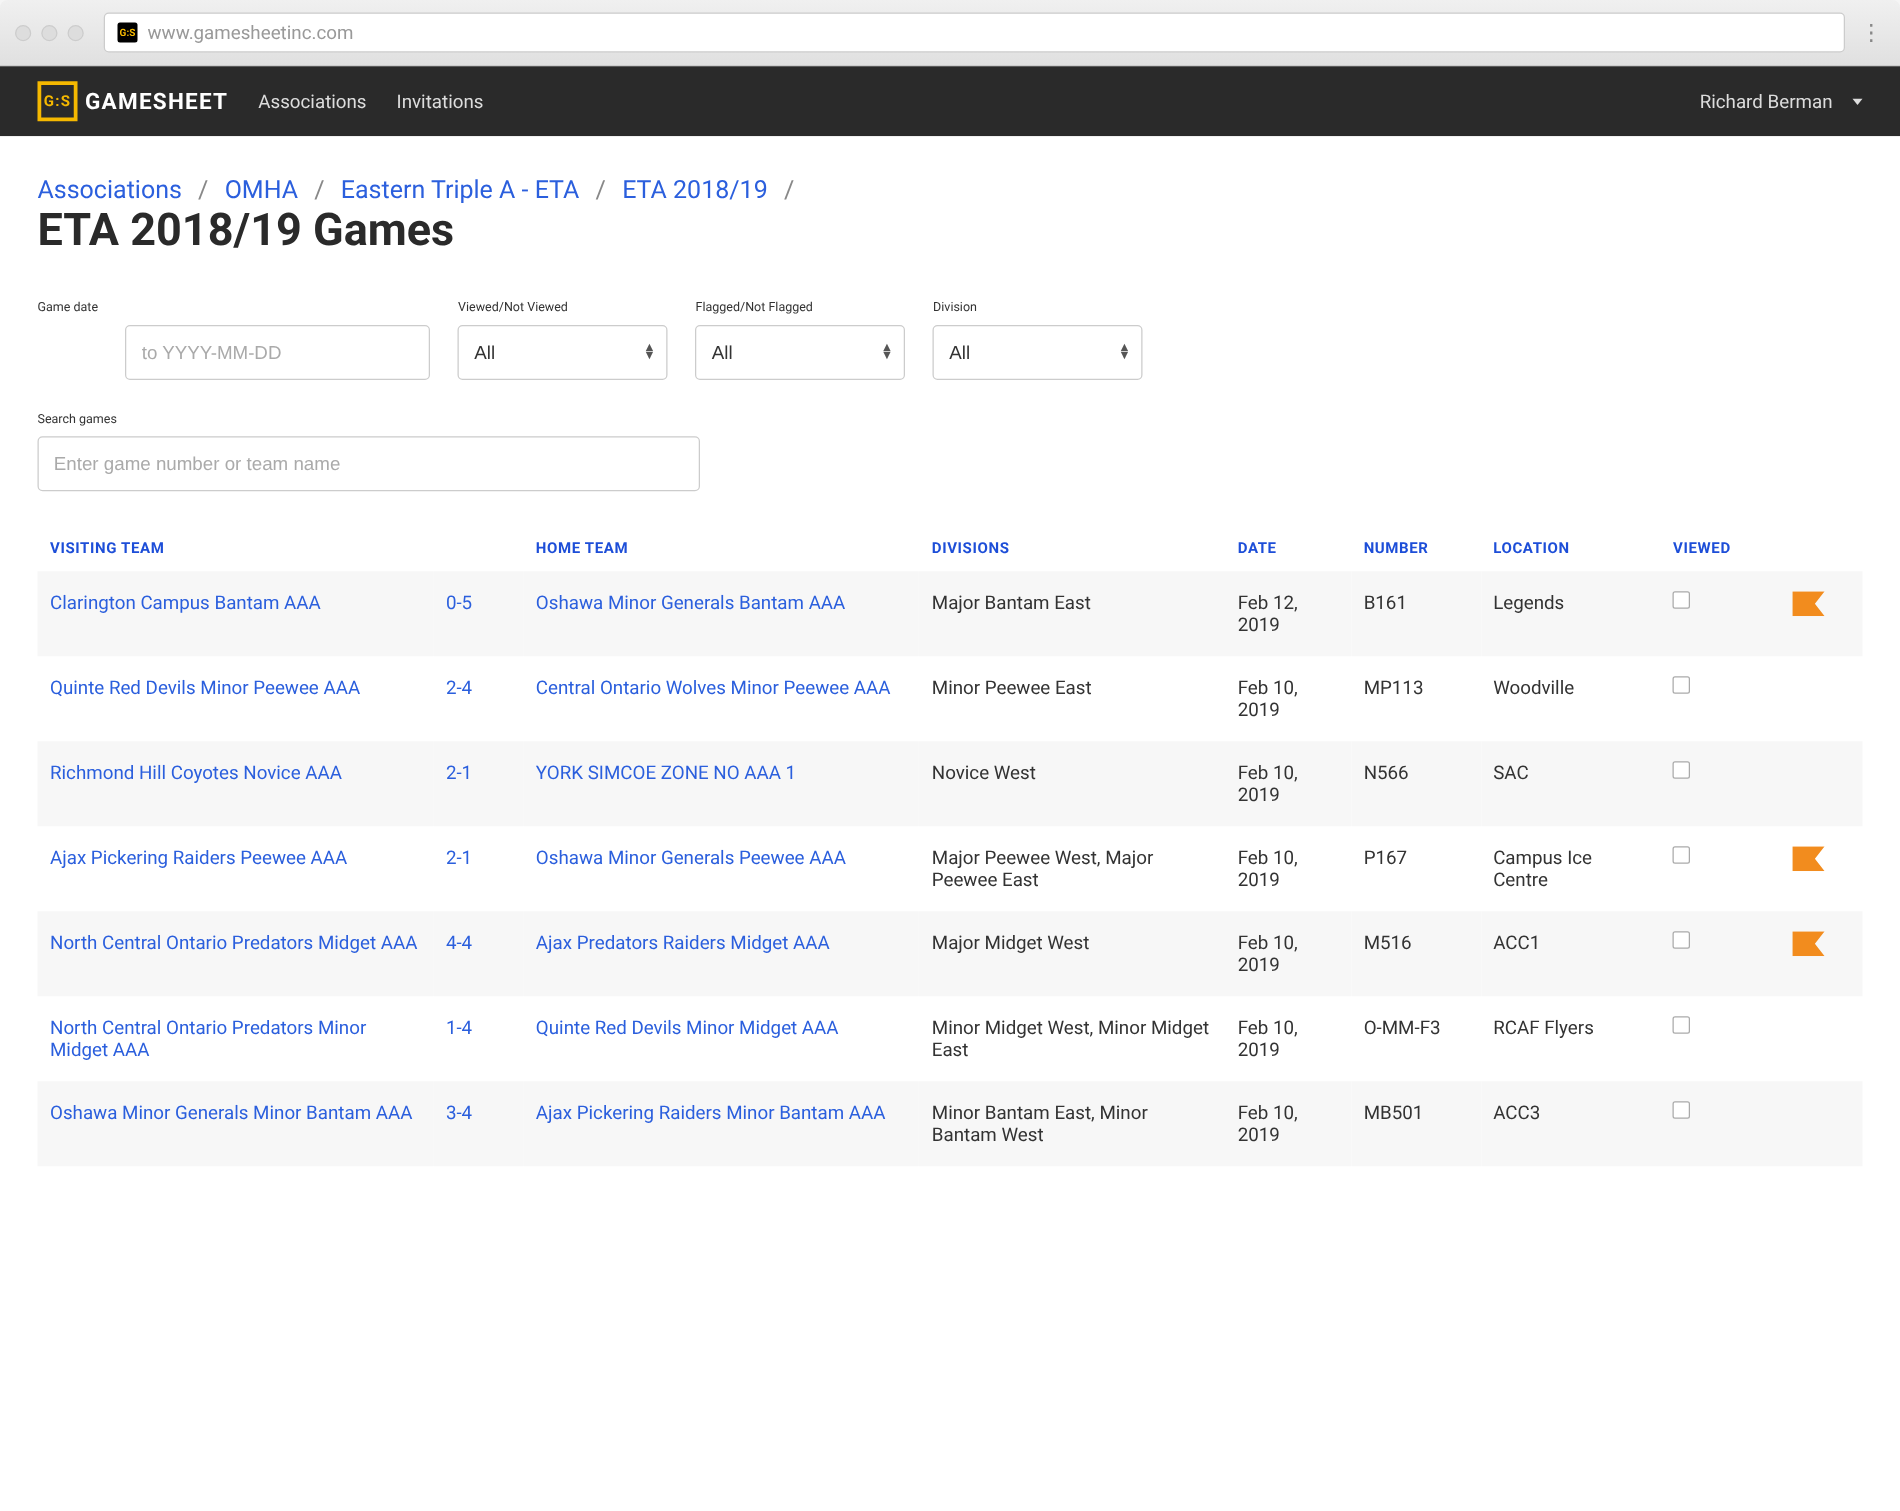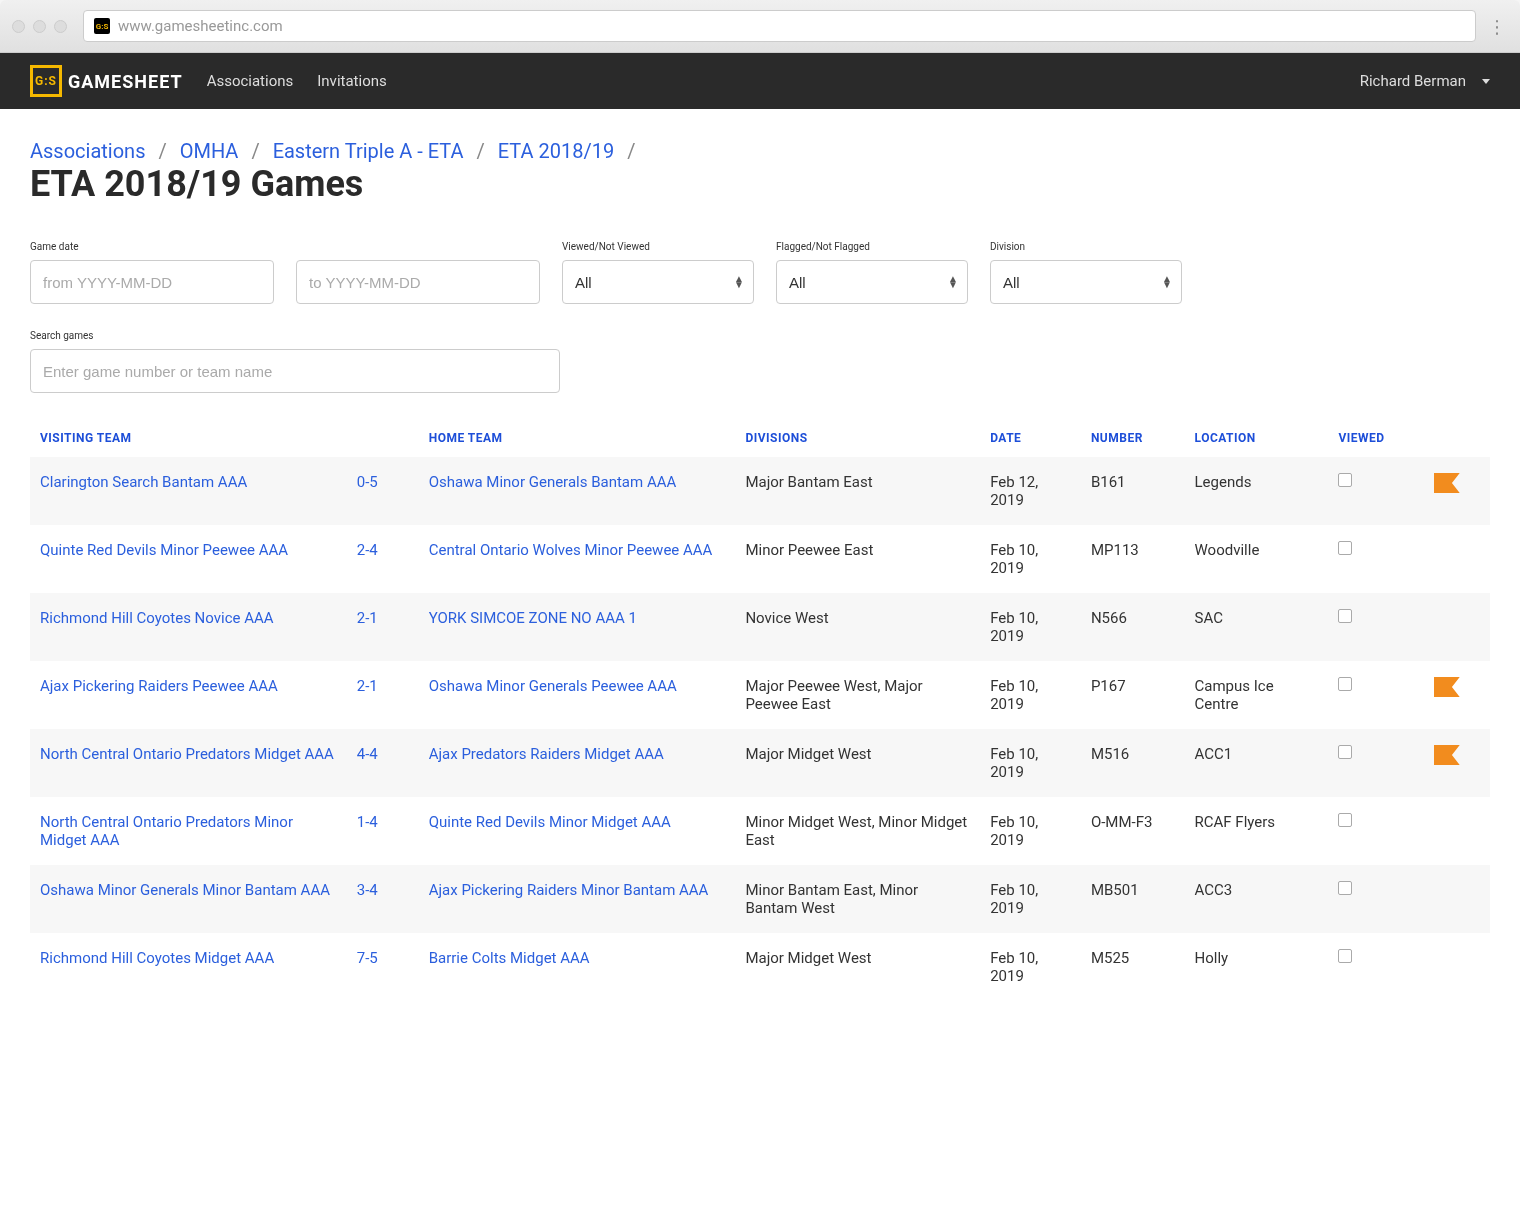--- a/index.html
+++ b/index.html
@@ -45,21 +45,21 @@
     
     .filters-row { display: flex; gap: 22px; margin-bottom: 26px; flex-wrap: wrap; }
     .filter-group { display: flex; flex-direction: column; gap: 8px; }
     .filter-label { font-size: 10px; color: #333; }
     .filter-input, .filter-select {
       border: 1px solid #ccc; border-radius: 4px; padding: 10px 12px; font-size: 15px;
       background: #fff; color: #333; height: 44px;
     }
     .filter-input::placeholder { color: #aaa; }
     .filter-input.date { width: 244px; }
-    .filter-select { width: 192px; appearance: none; -webkit-appearance: none; position: relative; }
+    .filter-select { width: 168px; appearance: none; -webkit-appearance: none; position: relative; }
     .select-wrap { position: relative; }
     .select-arrows { position: absolute; right: 10px; top: 50%; transform: translateY(-50%); font-size: 10px; color: #555; pointer-events: none; line-height: 6px; }
     .search-input { width: 530px; }
     
     .table-wrap { margin-top: 24px; }
     table { width: 100%; border-collapse: collapse; }
     thead th {
       font-size: 12px; font-weight: 700; color: #1d4ed8; letter-spacing: 0.5px;
       text-align: left; padding: 12px 10px; text-transform: uppercase;
     }
@@ -125,21 +125,20 @@
     <span class="sep">/</span>
     <a href="#">ETA 2018/19</a>
     <span class="sep">/</span>
   </div>
 
   <h1>ETA 2018/19 Games</h1>
 
   <div class="filters-row">
     <div class="filter-group">
       <label class="filter-label">Game date</label>
-      <input class="filter-input date" placeholder="from YYYY-MM-DD" style="">
     </div>
     <div class="filter-group">
       <label class="filter-label">&nbsp;</label>
       <input class="filter-input date" placeholder="to YYYY-MM-DD" style="">
     </div>
     <div class="filter-group">
       <label class="filter-label">Viewed/Not Viewed</label>
       <div class="select-wrap">
         <select class="filter-select">
           <option>All</option>
@@ -184,21 +183,21 @@
           <th class="col-div">Divisions</th>
           <th class="col-date">Date</th>
           <th class="col-num">Number</th>
           <th class="col-loc">Location</th>
           <th class="col-viewed">Viewed</th>
           <th class="col-flag"></th>
         </tr>
       </thead>
       <tbody id="games-tbody">
           <tr>
-    <td><a href="#">Clarington Search Bantam AAA</a></td>
+    <td><a href="#">Clarington Campus Bantam AAA</a></td>
     <td class="score">0-5</td>
     <td><a href="#">Oshawa Minor Generals Bantam AAA</a></td>
     <td>Major Bantam East</td>
     <td>Feb 12, 2019</td>
     <td>B161</td>
     <td>Legends</td>
     <td><span class="checkbox"></span></td>
     <td><span class="flag"></span></td>
   </tr>
           <tr>
@@ -260,28 +259,17 @@
     <td><a href="#">Oshawa Minor Generals Minor Bantam AAA</a></td>
     <td class="score">3-4</td>
     <td><a href="#">Ajax Pickering Raiders Minor Bantam AAA</a></td>
     <td>Minor Bantam East, Minor Bantam West</td>
     <td>Feb 10, 2019</td>
     <td>MB501</td>
     <td>ACC3</td>
     <td><span class="checkbox"></span></td>
     <td></td>
   </tr>
-          <tr>
-    <td><a href="#">Richmond Hill Coyotes Midget AAA</a></td>
-    <td class="score">7-5</td>
-    <td><a href="#">Barrie Colts Midget AAA</a></td>
-    <td>Major Midget West</td>
-    <td>Feb 10, 2019</td>
-    <td>M525</td>
-    <td>Holly</td>
-    <td><span class="checkbox"></span></td>
-    <td></td>
-  </tr>
         </tbody>
     </table>
   </div>
 
 </div>
 
 </body></html>

